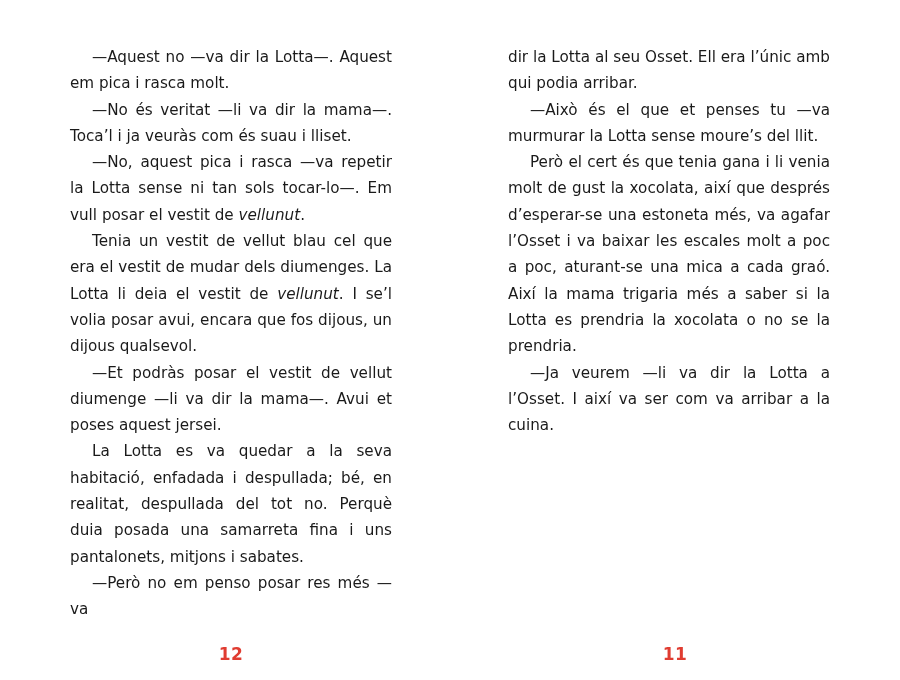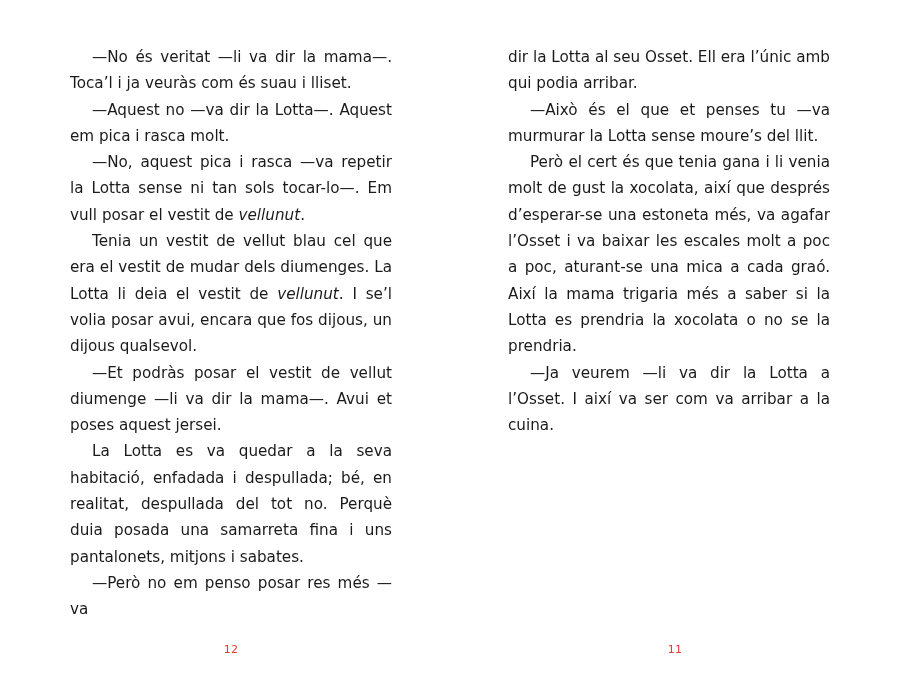--- a/index.html
+++ b/index.html
@@ -48,40 +48,40 @@
     text-indent: 22px;
   }
   .text-col p.noindent {
     text-indent: 0;
   }
   .ital {
     font-style: italic;
   }
   .folio {
     position: absolute;
-    bottom: 24px;
+    bottom: 16px;
     width: 100%;
     text-align: center;
-    font-size: 11px;
-    font-weight: normal;
+    font-size: 17px;
+    font-weight: bold;
     color: #e03c31;
     letter-spacing: 0.3px;
   }
   .page-left .folio { left: 6px; }
   .page-right .folio { left: 0; }
 </style>
 </head>
 <body>
 
 <div class="spread">
 
   <div class="page page-left">
     <div class="text-col">
+      <p class="indent"><span>—Aquest no —va dir la Lotta—. Aquest em pica i rasca molt.</span></p>
       <p class="indent"><span>—No és veritat —li va dir la mama—. Toca’l i ja veuràs com és suau i lliset.</span></p>
-      <p class="indent"><span>—Aquest no —va dir la Lotta—. Aquest em pica i rasca molt.</span></p>
       <p class="indent"><span>—No, aquest pica i rasca —va repetir la Lotta sense ni tan sols tocar-lo—. Em vull posar el vestit de </span><span class="ital">vellunut</span><span>.</span></p>
       <p class="indent"><span>Tenia un vestit de vellut blau cel que era el vestit de mudar dels diumenges. La Lotta li deia el vestit de </span><span class="ital">vellunut</span><span>. I se’l volia posar avui, encara que fos dijous, un dijous qualsevol.</span></p>
       <p class="indent"><span>—Et podràs posar el vestit de vellut diumenge —li va dir la mama—. Avui et poses aquest jersei.</span></p>
       <p class="indent"><span>La Lotta es va quedar a la seva habitació, enfadada i despullada; bé, en realitat, despullada del tot no. Perquè duia posada una samarreta fina i uns pantalonets, mitjons i sabates.</span></p>
       <p class="indent"><span>—Però no em penso posar res més —va</span></p>
     </div>
     <div class="folio">12</div>
   </div>
 
   <div class="page page-right">

